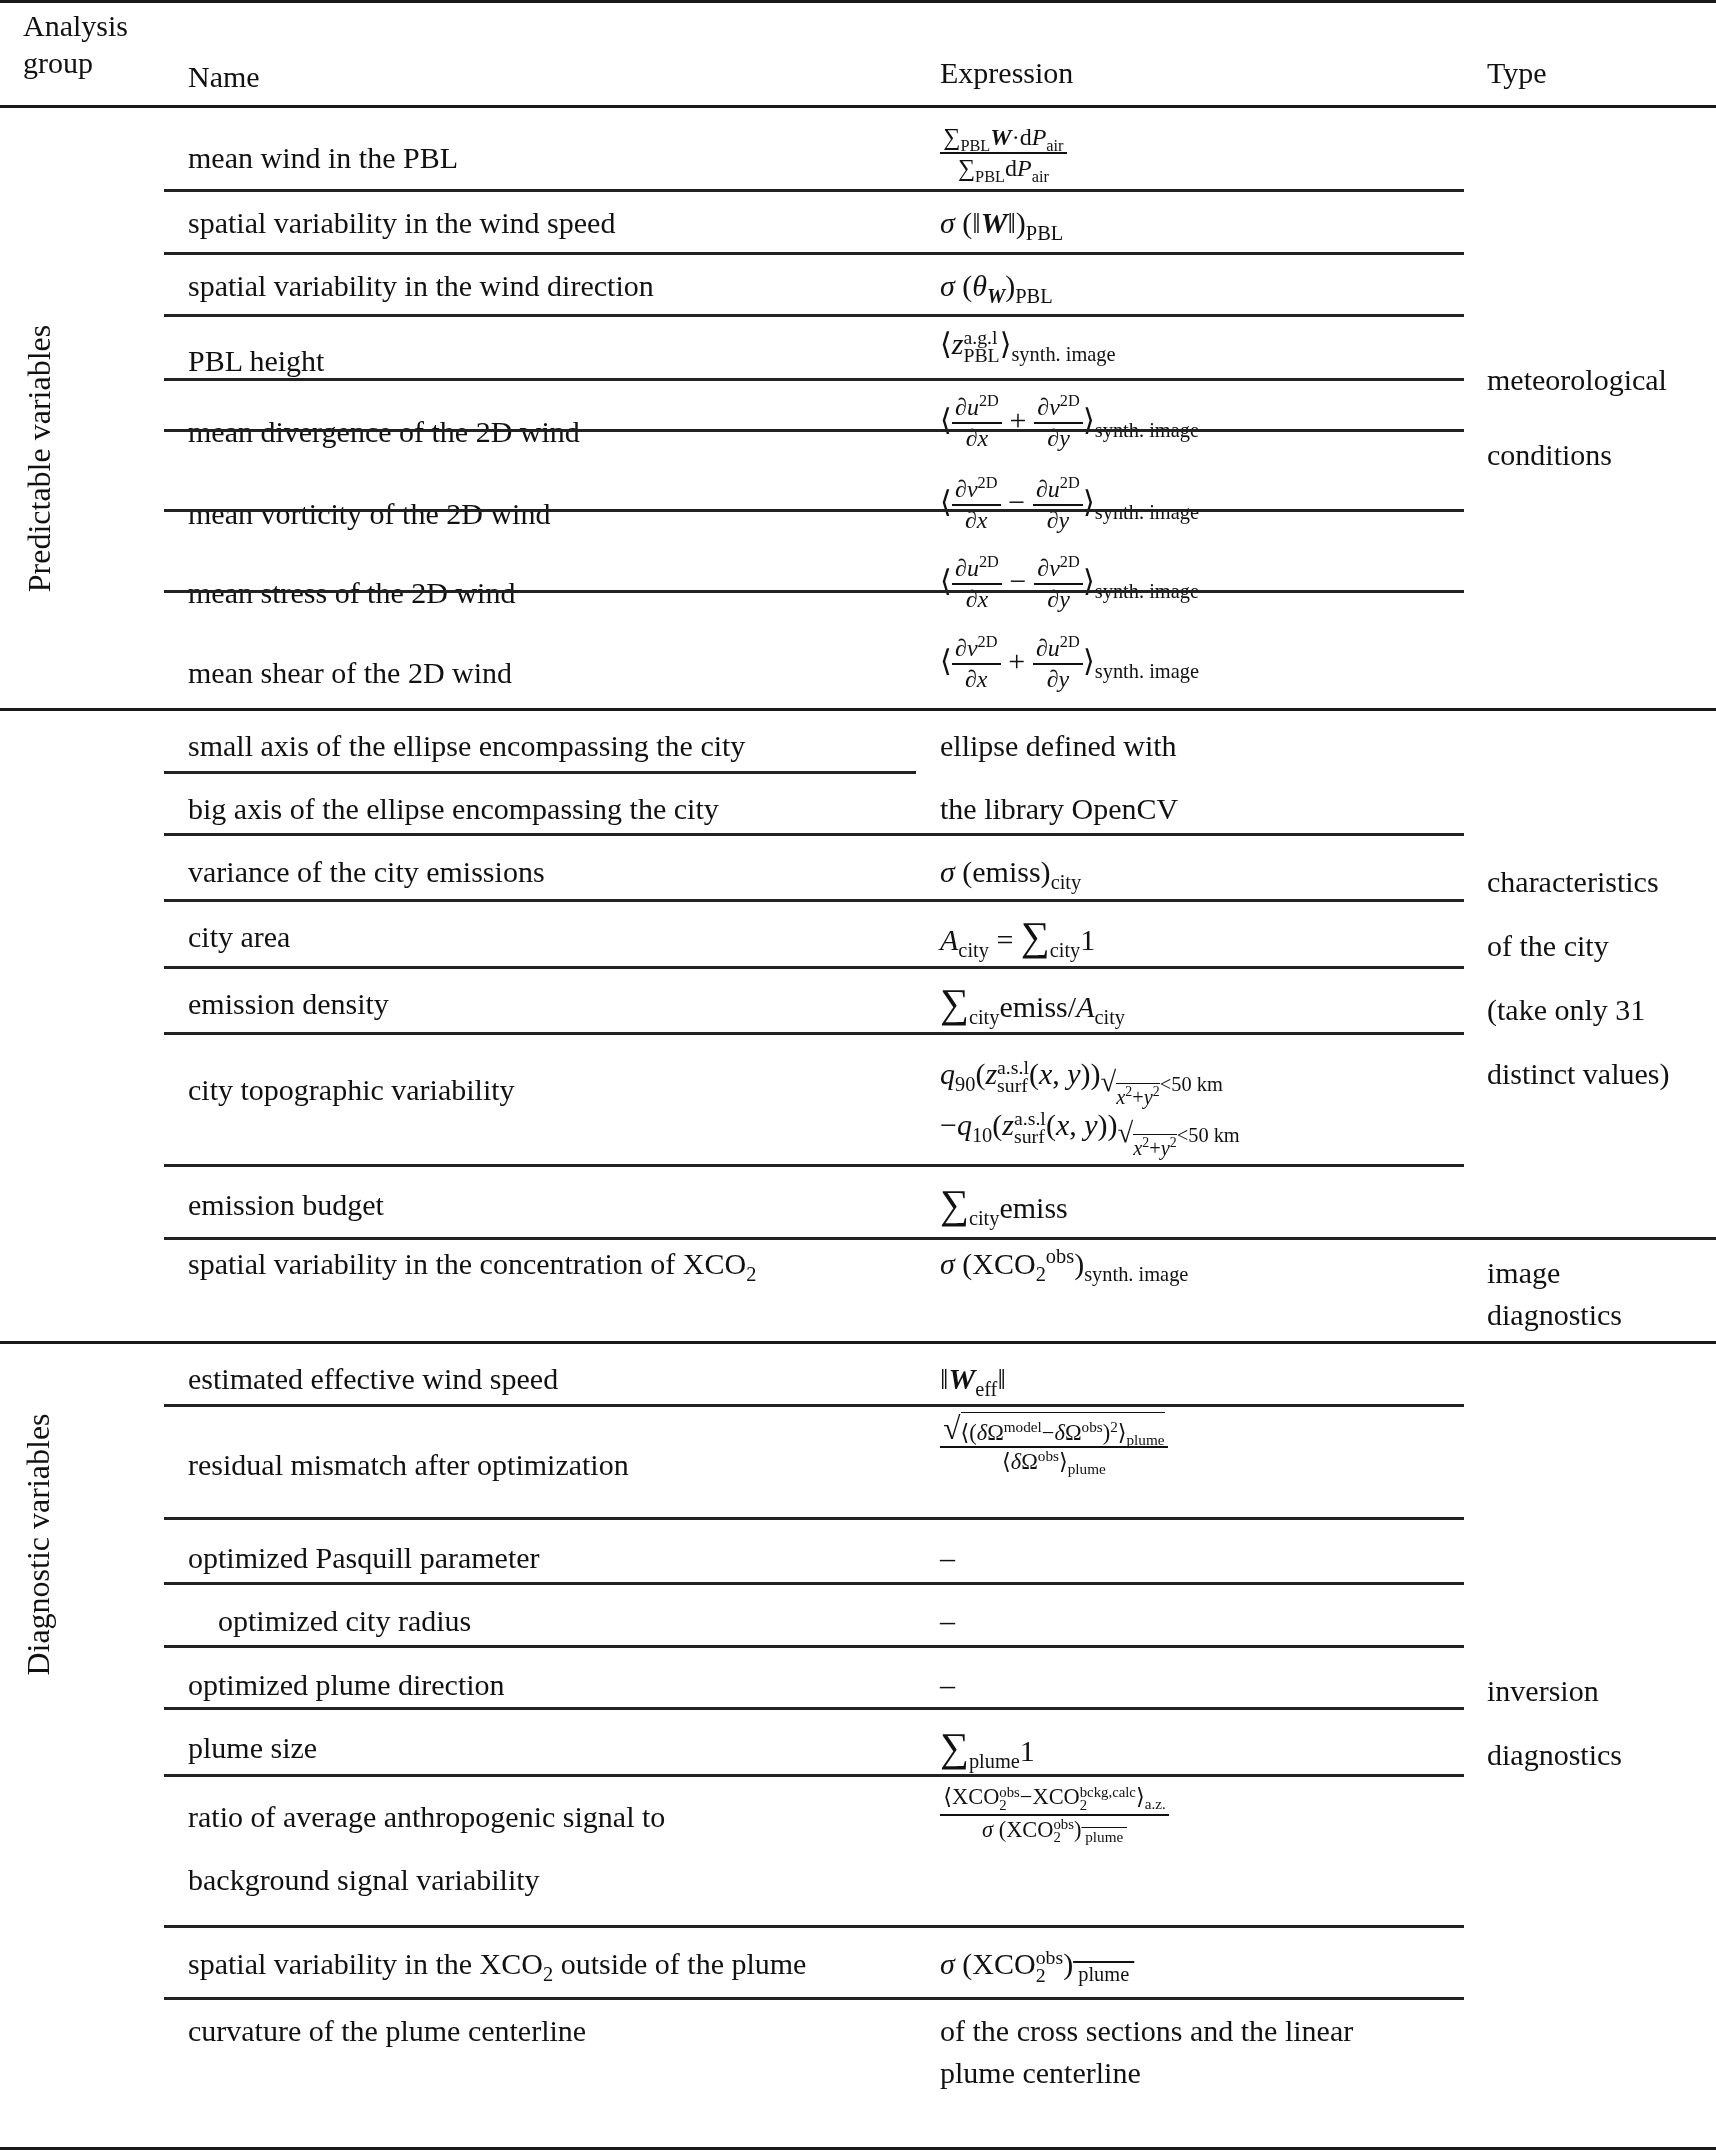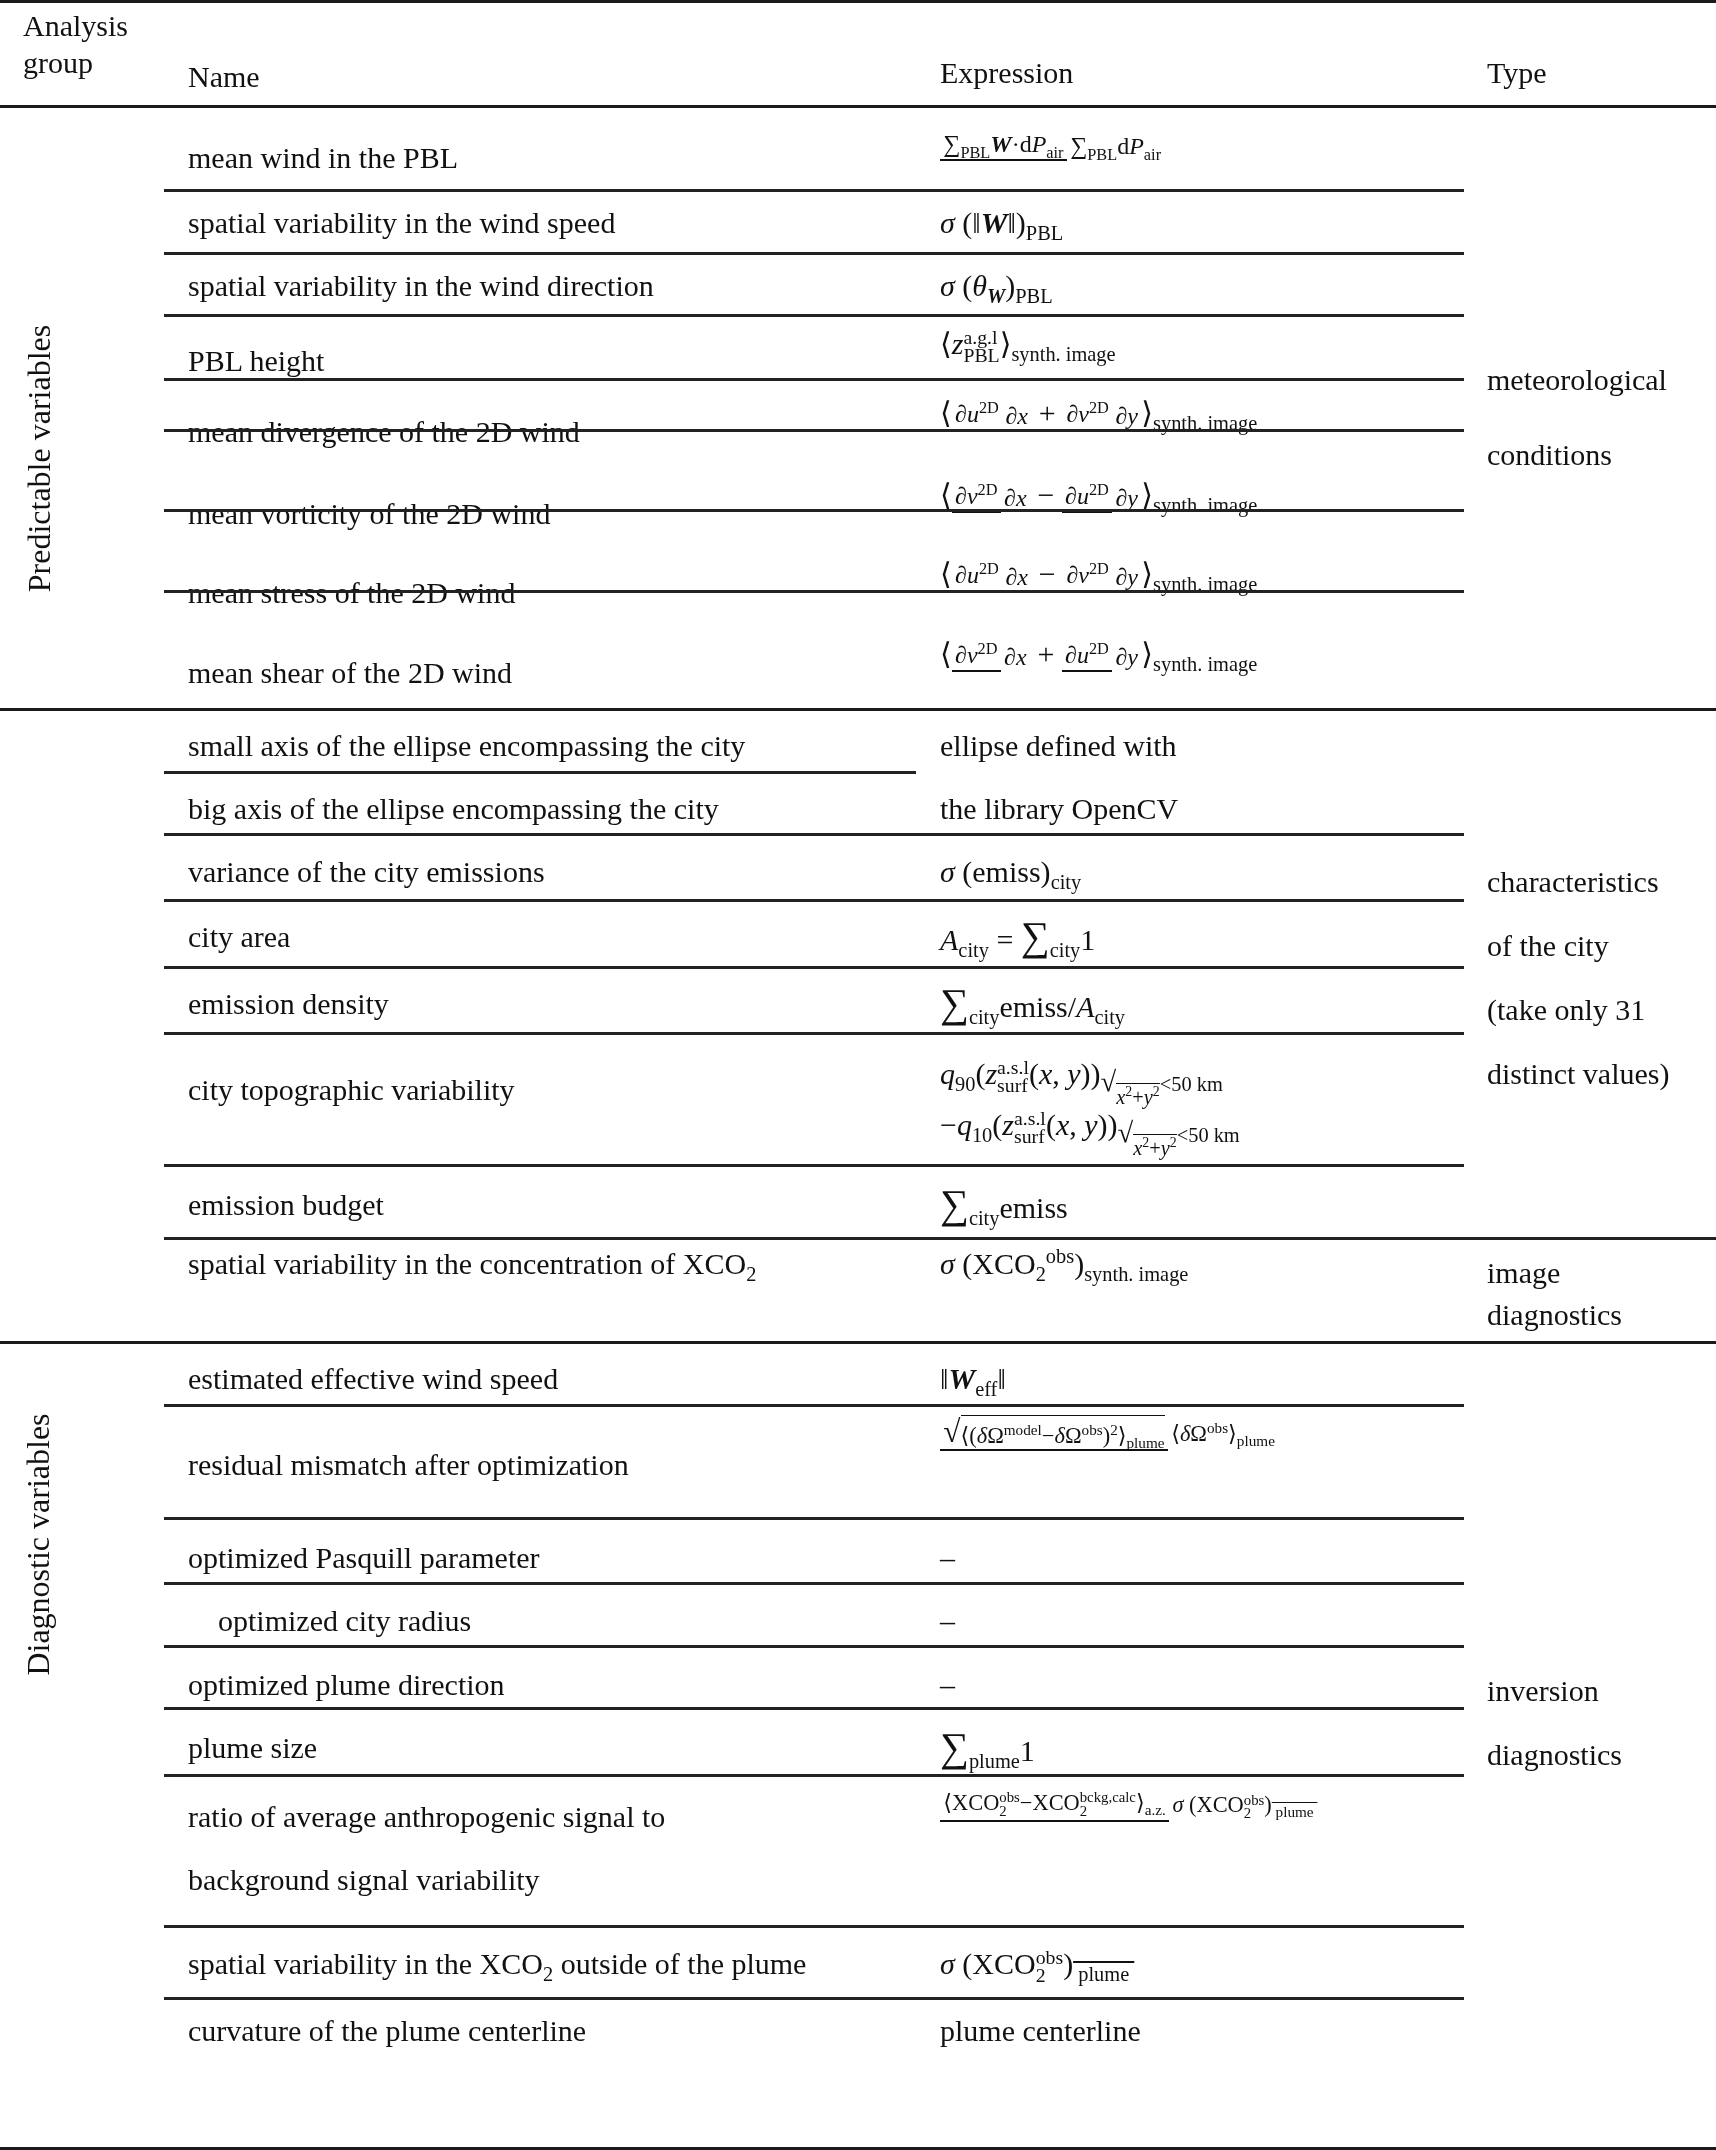--- a/index.html
+++ b/index.html
@@ -9,21 +9,21 @@
   .rule.thick { height:3.3px; background:#1a1a1a; }
   .cell { position:absolute; white-space:nowrap; line-height:35px; }
   .name { left:188px; }
   .expr { left:940px; }
   .type { left:1487px; }
   .hdr  { font-size:30px; }
   .vlabel { position:absolute; transform:rotate(-90deg); transform-origin:center center; white-space:nowrap; font-size:32px; }
   i { font-style:italic; }
   b.v { font-style:italic; font-weight:bold; }
   sub, sup { font-size:68%; line-height:0; }
-  .frac { display:inline-flex; flex-direction:row; align-items:center; vertical-align:middle; line-height:1.05; }
+  .frac { display:inline-flex; flex-direction:column; align-items:center; vertical-align:middle; line-height:1.05; }
   .frac .num { border-bottom:2.5px solid #111; padding:0 3.3px 1.7px; }
   .frac .den { padding:1.7px 3.3px 0; }
   .frac.small { font-size:24px; }
   .frac.tiny { font-size:22.4px; }
   .sqrt { display:inline-flex; align-items:flex-end; }
   .sqrt .rad { font-size:1.4em; line-height:1; }
   .sqrt .body { border-top:1.7px solid #111; padding-top:8px; }
   .ov { text-decoration:overline; }
   .big { font-size:1.35em; }
   .stack { display:inline-flex; flex-direction:column; vertical-align:middle; line-height:0.9; }
@@ -178,20 +178,21 @@
             <span>2</span>
           </span>)<sub class="ov">&nbsp;plume&nbsp;</sub></span>
       </span></div>
     <div class="cell name" style="top: 1946px;">spatial variability in the XCO<sub>2</sub> outside of the plume</div>
     <div class="cell expr" style="top: 1946px;"><i>σ</i> (XCO<span class="stack">
         <span>obs</span>
         <span>2</span>
       </span>)<sub class="ov">&nbsp;plume&nbsp;</sub></div>
     <div class="cell name" style="top: 2013px;">curvature of the plume centerline</div>
     <div class="cell expr" style="line-height: 42px; top: 2010px;">
+      <div>of the cross sections and the linear</div>
       <div>plume centerline</div>
     </div>
   </div>
 
 <div class="rule" style="top: 189px; left: 164px; width: 1300px;"></div>
 <div class="rule" style="top: 252px; left: 164px; width: 1300px;"></div>
 <div class="rule" style="top: 314px; left: 164px; width: 1300px;"></div>
 <div class="rule" style="top: 378px; left: 164px; width: 1300px;"></div>
 <div class="rule" style="top: 429px; left: 164px; width: 1300px;"></div>
 <div class="rule" style="top: 509px; left: 164px; width: 1300px;"></div>

